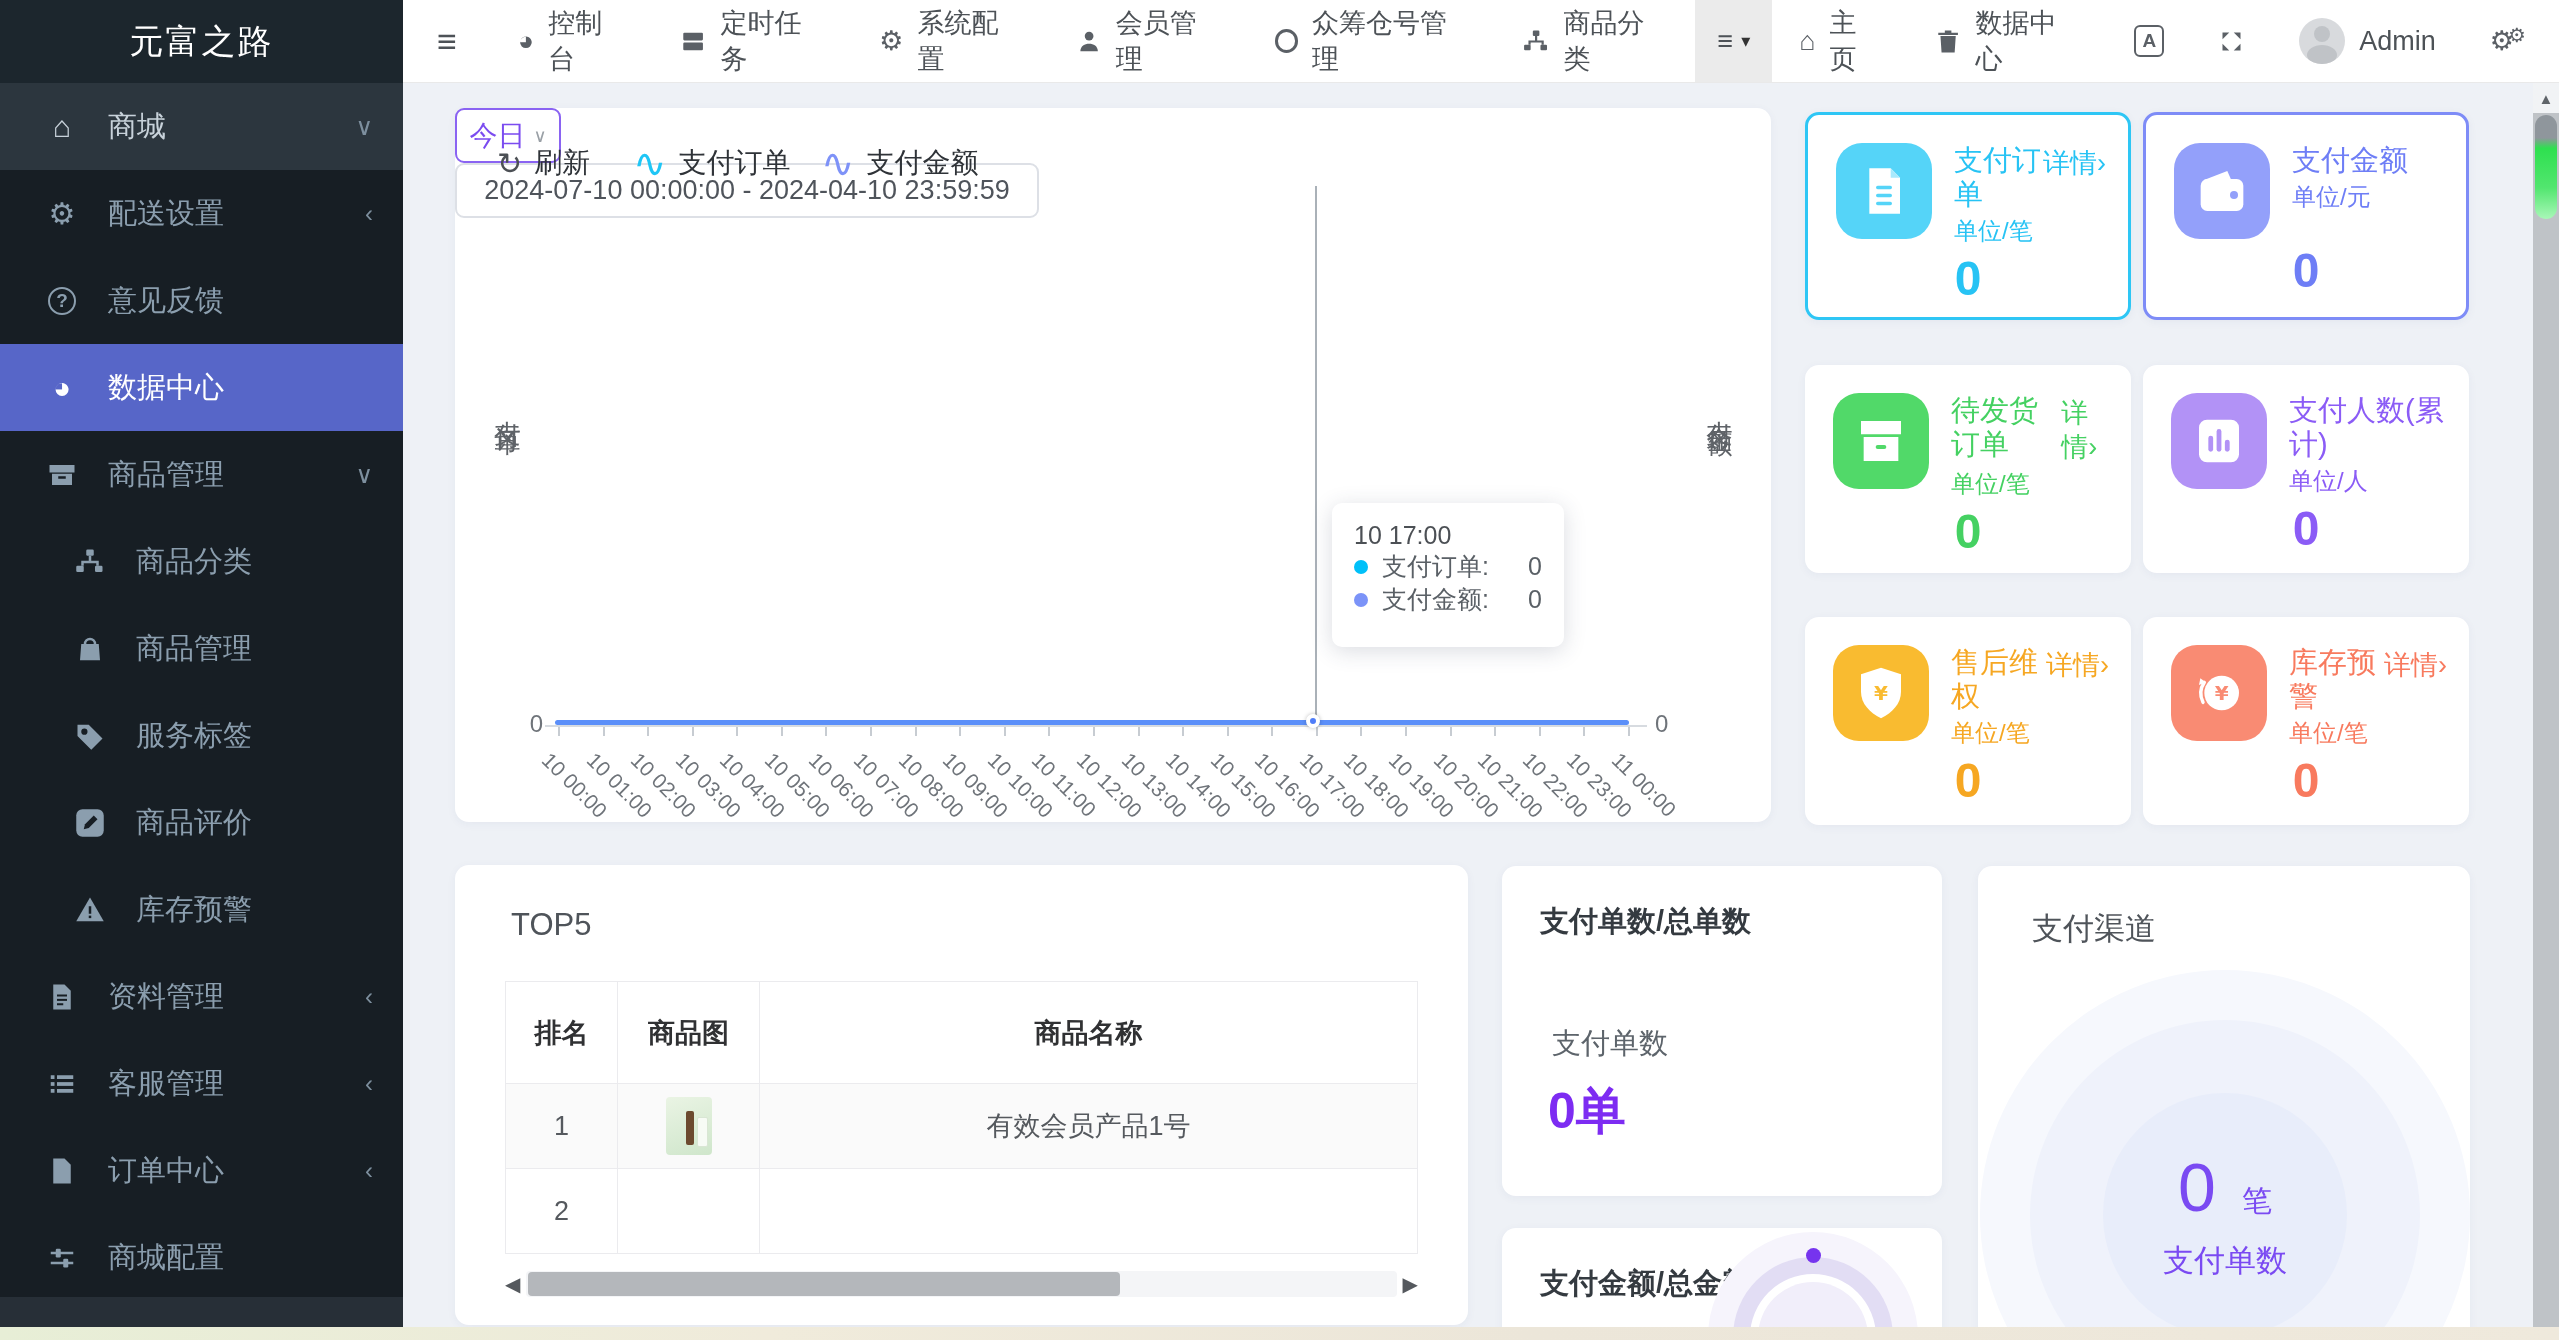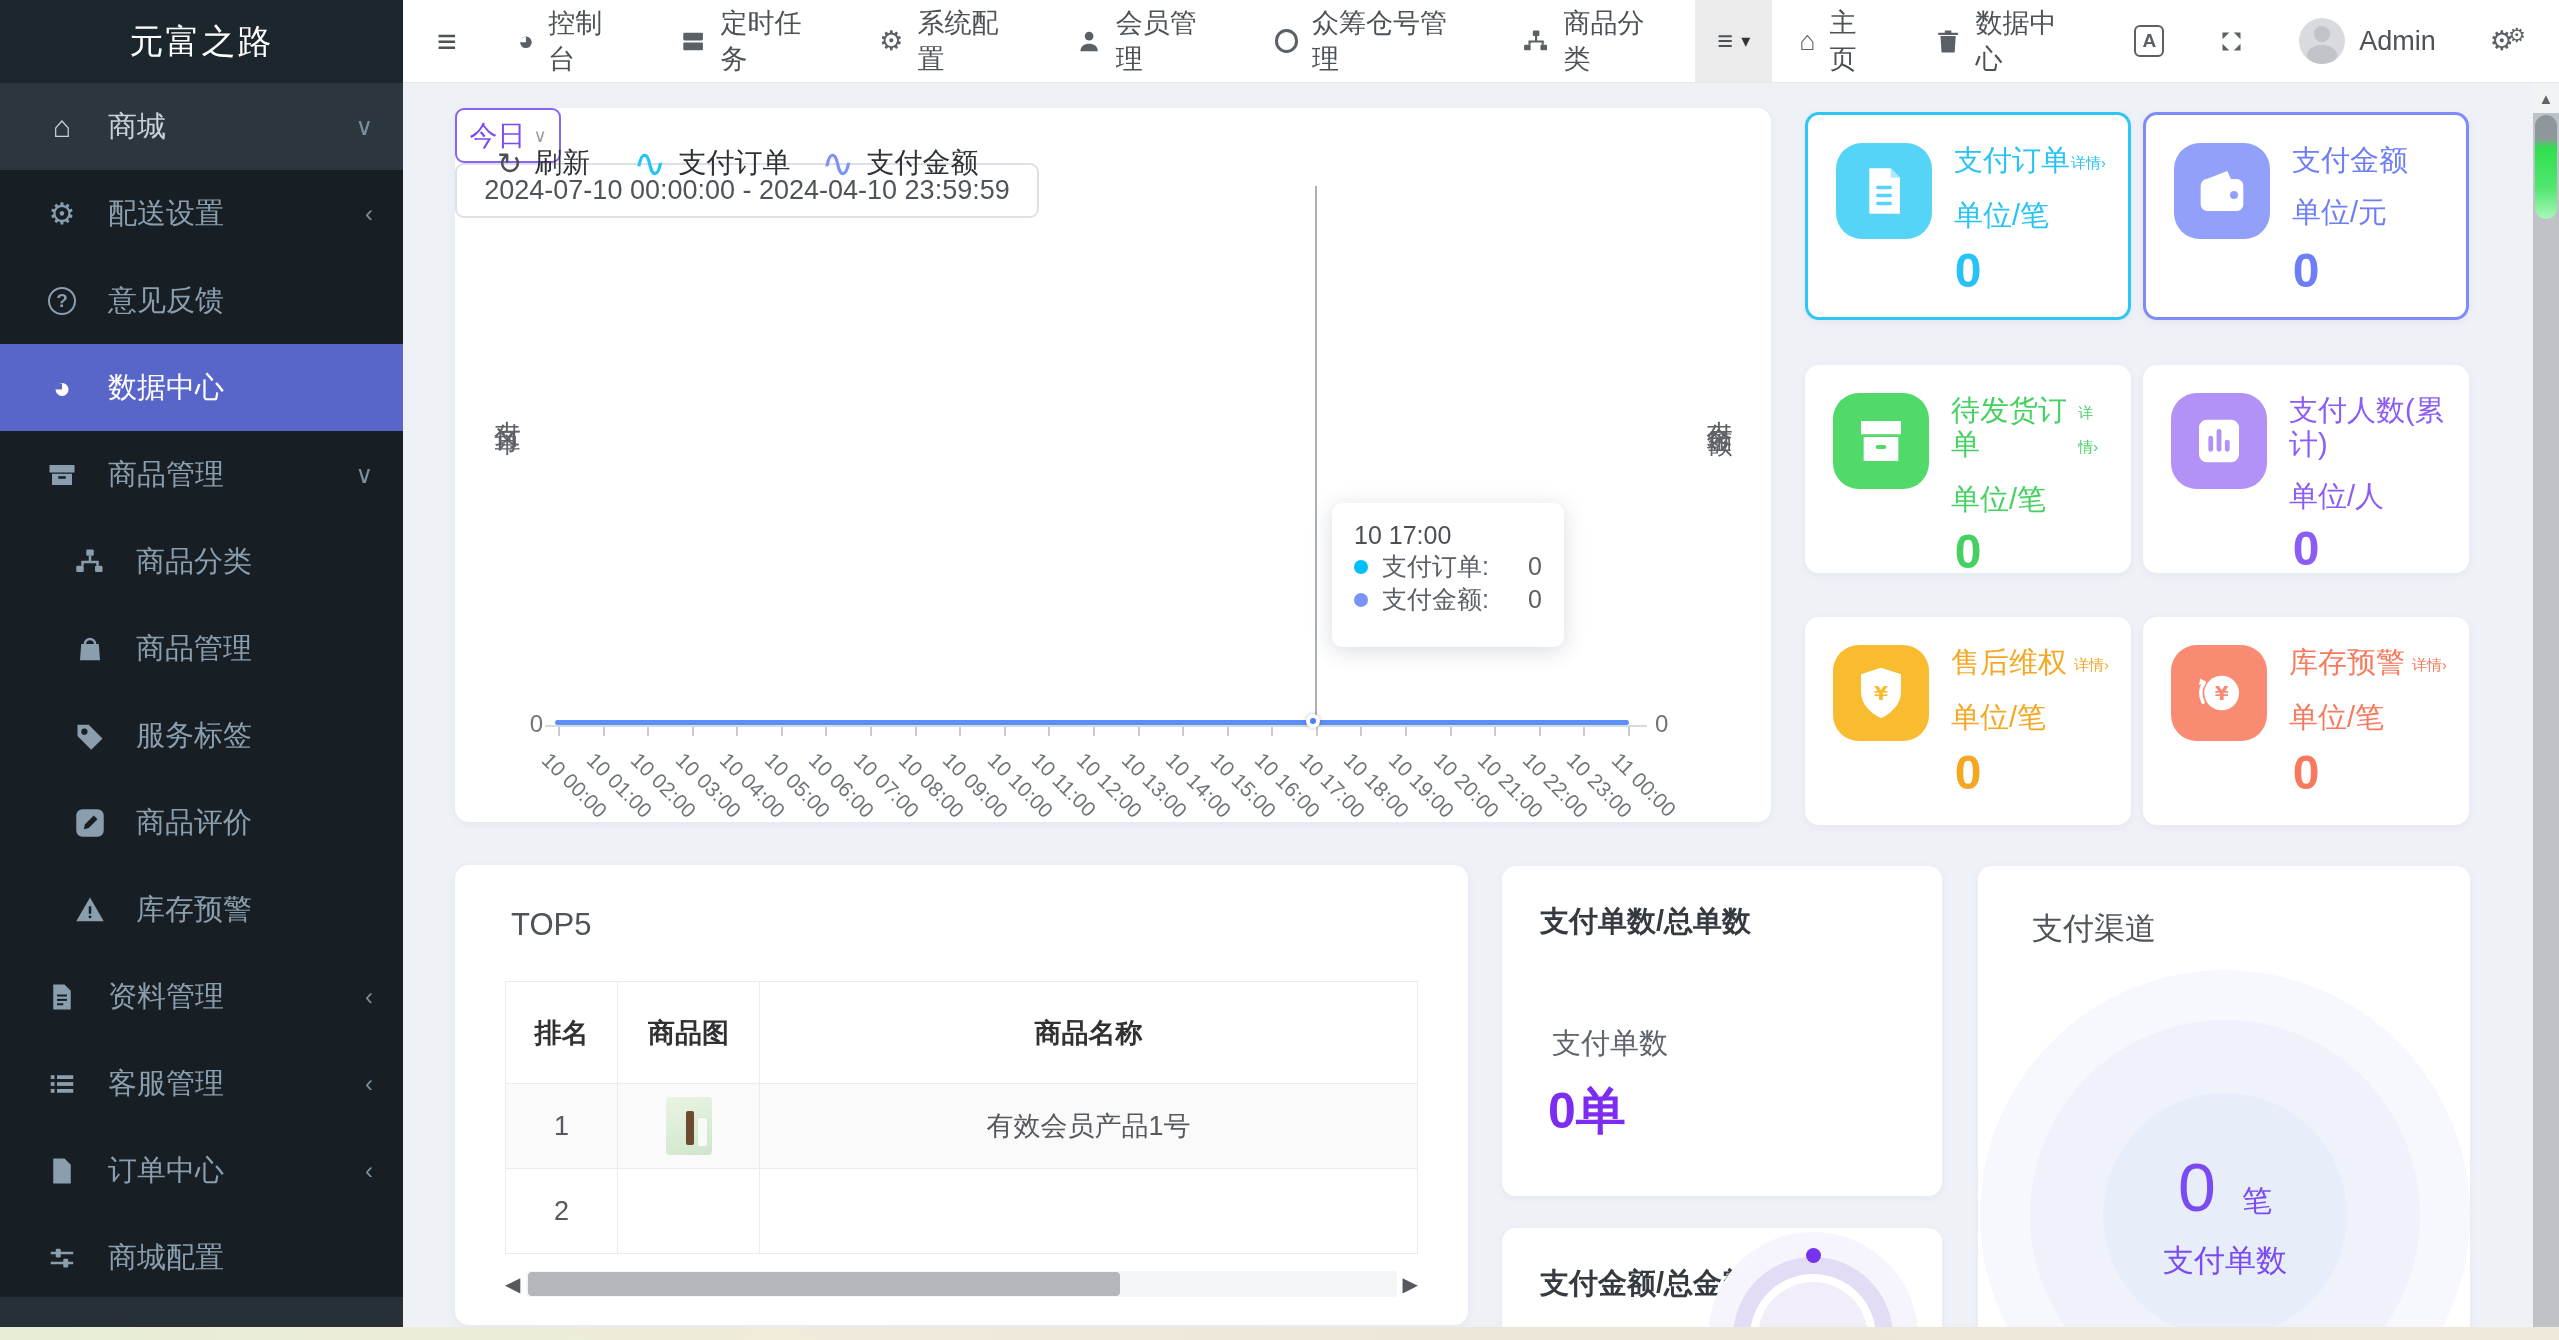--- a/index.html
+++ b/index.html
@@ -69,22 +69,22 @@
   .tt-dot.d1 { background:#00c0f9; } .tt-dot.d2 { background:#7b93f8; }
   .tt-val { margin-left:auto; }
 
   
   .scard { position:absolute; width:326px; height:208px; background:#fff; border-radius:14px; box-shadow:0 2px 10px rgba(40,60,110,0.05); }
   .scard .top { display:flex; padding:28px 22px 0 28px; gap:22px; }
   .sicon { width:96px; height:96px; border-radius:26px; flex:0 0 96px; display:flex; align-items:center; justify-content:center; }
   .sicon svg { width:64px; height:64px; }
   .sinfo { flex:1; min-width:0; }
   .strow { display:flex; justify-content:space-between; align-items:flex-start; font-size:29px; line-height:34px; }
-  .sdetail { font-size:15px; margin-top:3px; cursor:pointer; white-space:nowrap; }
-  .sunit { font-size:29px; margin-top:16px; }
+  .sdetail { font-size:27px; margin-top:3px; cursor:pointer; white-space:nowrap; }
+  .sunit { font-size:24px; margin-top:4px; }
   .svalue { text-align:center; font-size:48px; font-weight:bold; margin-top:4px; }
   #sc0 { left:1805px; top:112px; border:3px solid #2ec6f5; }
   #sc1 { left:2143px; top:112px; border:3px solid #7e8cf7; }
   #sc2 { left:1805px; top:365px; } #sc3 { left:2143px; top:365px; }
   #sc4 { left:1805px; top:617px; } #sc5 { left:2143px; top:617px; }
   .c-cyan { color:#27c3f4; } .bg-cyan { background:#55d4f8; }
   .c-indigo { color:#6e7ef6; } .bg-indigo { background:#93a0fa; }
   .c-green { color:#45d162; } .bg-green { background:#51d969; }
   .c-purple { color:#8b5cf6; } .bg-purple { background:#b292f6; }
   .c-amber { color:#f6a722; } .bg-amber { background:#f9bb30; }

